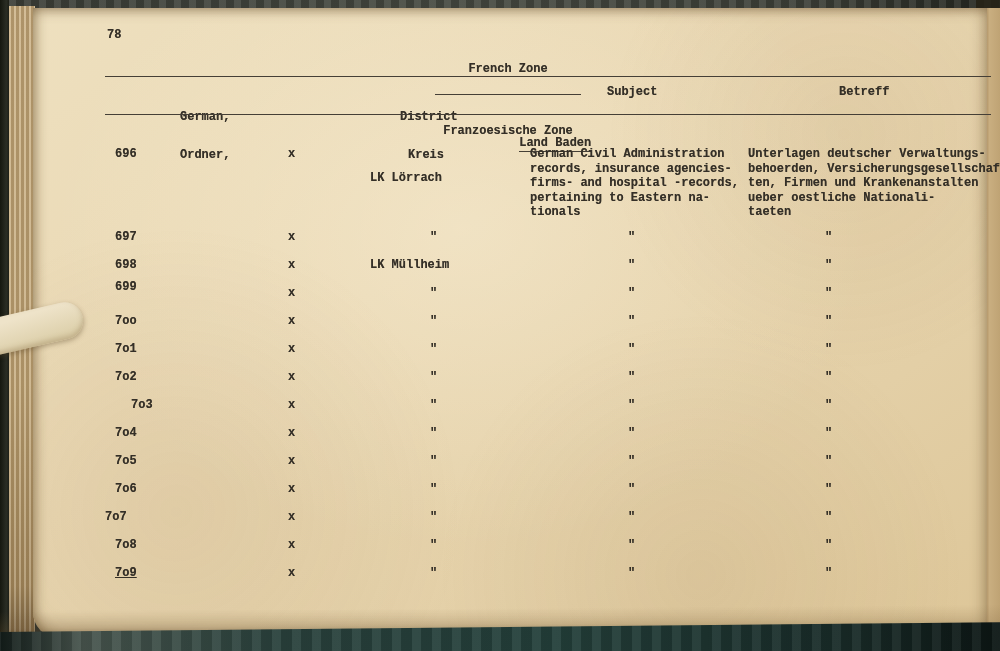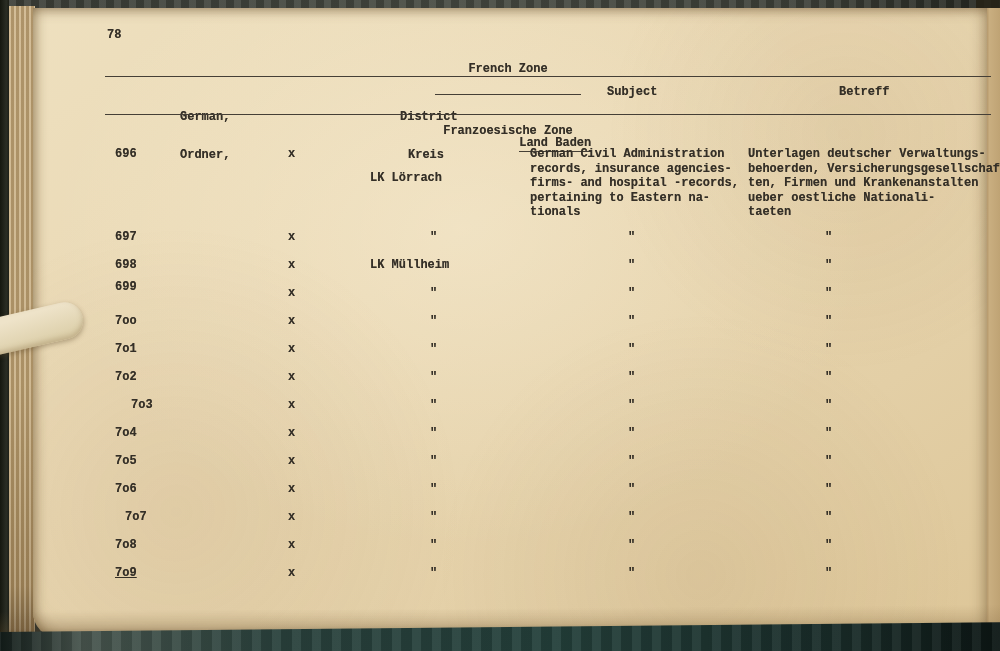--- a/index.html
+++ b/index.html
@@ -204,21 +204,21 @@
         <div class="cell" style="left: 82px; top: 446px;">7o5</div>
         <div class="cell" style="left: 255px; top: 446px;">x</div>
         <div class="cell" style="left: 397px; top: 446px;">"</div>
         <div class="cell" style="left: 595px; top: 446px;">"</div>
         <div class="cell" style="left: 792px; top: 446px;">"</div>
         <div class="cell" style="left: 82px; top: 474px;">7o6</div>
         <div class="cell" style="left: 255px; top: 474px;">x</div>
         <div class="cell" style="left: 397px; top: 474px;">"</div>
         <div class="cell" style="left: 595px; top: 474px;">"</div>
         <div class="cell" style="left: 792px; top: 474px;">"</div>
-        <div class="cell" style="left: 92px; top: 502px;">7o7</div>
+        <div class="cell" style="left: 72px; top: 502px;">7o7</div>
         <div class="cell" style="left: 255px; top: 502px;">x</div>
         <div class="cell" style="left: 397px; top: 502px;">"</div>
         <div class="cell" style="left: 595px; top: 502px;">"</div>
         <div class="cell" style="left: 792px; top: 502px;">"</div>
         <div class="cell" style="left: 82px; top: 530px;">7o8</div>
         <div class="cell" style="left: 255px; top: 530px;">x</div>
         <div class="cell" style="left: 397px; top: 530px;">"</div>
         <div class="cell" style="left: 595px; top: 530px;">"</div>
         <div class="cell" style="left: 792px; top: 530px;">"</div>
         <div class="cell" style="left: 82px; top: 558px; text-decoration: underline;">7o9</div>

